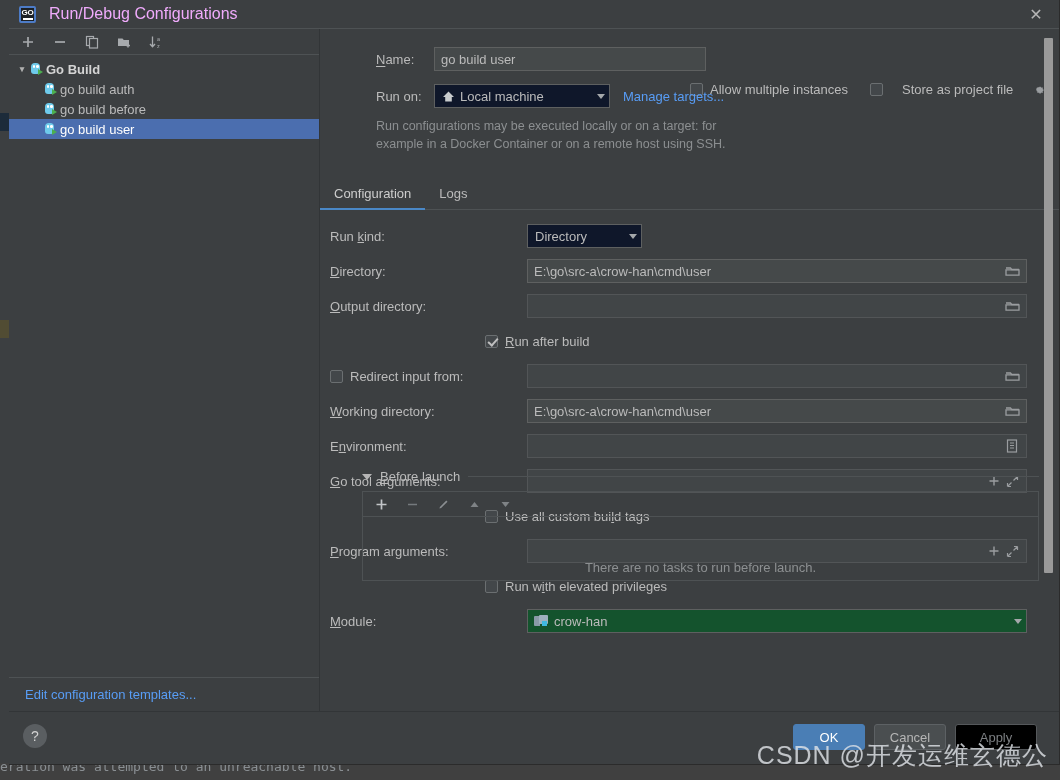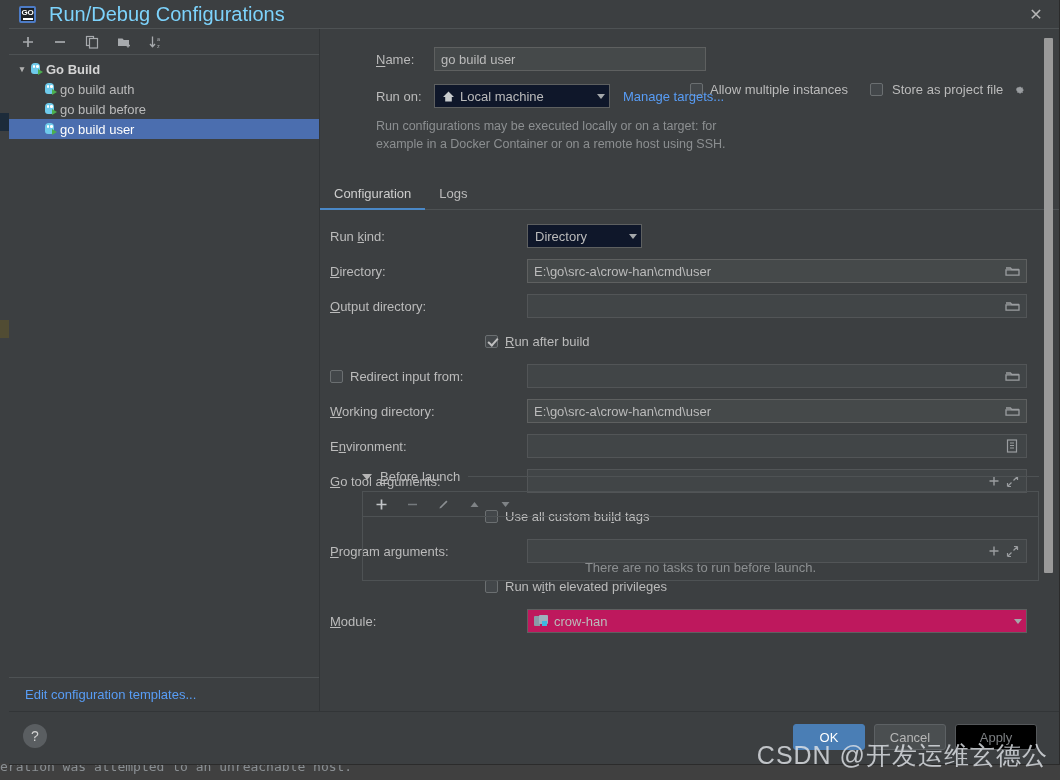--- a/index.html
+++ b/index.html
@@ -60,21 +60,21 @@
     border: 2px solid #4d7cc7;
     background: #1d2125;
     border-radius: 2px;
     display: flex; flex-direction: column;
     align-items: center; justify-content: center;
   }
   #go-logo .gtxt { color:#fff; font-size:8px; font-weight:bold; line-height:8px; letter-spacing:-0.3px; }
   #go-logo .bar { width:10px; height:2px; background:#fff; margin-top:1px; }
   #dialog-title {
     margin-left: 13px;
-    color: #7dd3fc; font-size: 20px;
+    color: #f0abfc; font-size: 16px;
   }
   #close-btn {
     position:absolute; right: 12px; top: 4px;
     width: 22px; height: 22px;
     display:flex; align-items:center; justify-content:center;
     color:#b5b5b5; font-size:16px; line-height:16px;
     cursor: default;
   }
 
   
@@ -139,21 +139,21 @@
     border-radius: 2px; flex: none; position: relative;
   }
   .cbx.checked::after {
     content: "";
     position: absolute; left: 3.5px; top: 0.5px;
     width: 4px; height: 8px;
     border: solid #c0c0c0; border-width: 0 2px 2px 0;
     transform: rotate(42deg);
   }
   #allow-multi { position: absolute; left: 370px; top: 53px; }
-  #store-project { position: absolute; left: 550px; top: 53px; display:flex; align-items:center; gap:9px; }
+  #store-project { position: absolute; left: 550px; top: 53px; display:flex; align-items:center; gap:19px; }
   .gear { width: 13px; height: 13px; color:#9a9da0; display:flex; align-items:center; justify-content:center; }
 
   #runon-row { position: absolute; left: 56px; top: 55px; display:flex; align-items:center; }
   #runon-label { width: 58px; }
   .combo {
     background: #0f172a; border: 1px solid #5e6060; color: #bbbbbb;
     height: 24px; font-size: 13px; display:flex; align-items:center;
     padding: 0 4px 0 7px; position: relative;
   }
   .combo .caret {
@@ -201,21 +201,21 @@
     width: 16px; height: 16px; display:flex; align-items:center; justify-content:center;
     color: #9a9da0;
   }
   .in-icon.second { right: 24px; }
   .cb-inline { display:flex; align-items:center; gap: 7px; color:#bbbbbb; font-size:13px; }
   .frow.cb-only { padding-left: 165px; }
   .frow.cb-left-label { padding-left: 10px; }
   #redirect-label { width: 155px; display:flex; align-items:center; gap:7px; }
 
   #module-combo {
-    background:#be185d; border:1px solid #5e6060; height:24px;
+    background:#14532d; border:1px solid #5e6060; height:24px;
     display:flex; align-items:center; padding: 0 4px 0 6px; color:#bbbbbb; font-size:13px;
   }
   .module-icon { width:14px; height:12px; margin-right:6px; position:relative; flex:none; }
   .module-icon .f1 { position:absolute; left:0; top:1px; width:6px; height:10px; background:#8a9aa8; border-radius:1px 0 0 1px; }
   .module-icon .f2 { position:absolute; left:5px; top:0px; width:9px; height:9px; background:#9eb0bd; border-radius:1px; }
   .module-icon .dot { position:absolute; left:8px; top:6px; width:5px; height:5px; background:#3fb8e0; }
 
   
   #before-launch { position: absolute; left: 18px; top: 440px; right: 20px; padding-left: 24px; }
   #bl-header { display:flex; align-items:center; gap: 8px; }

